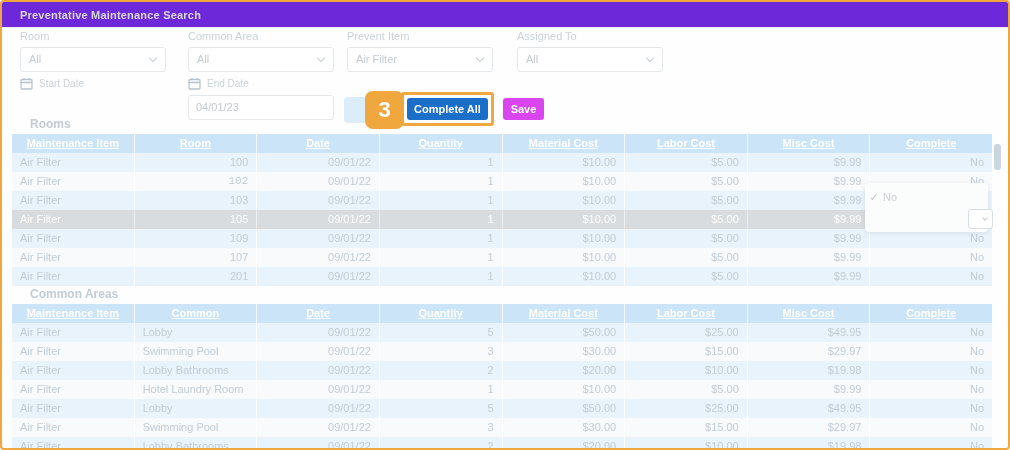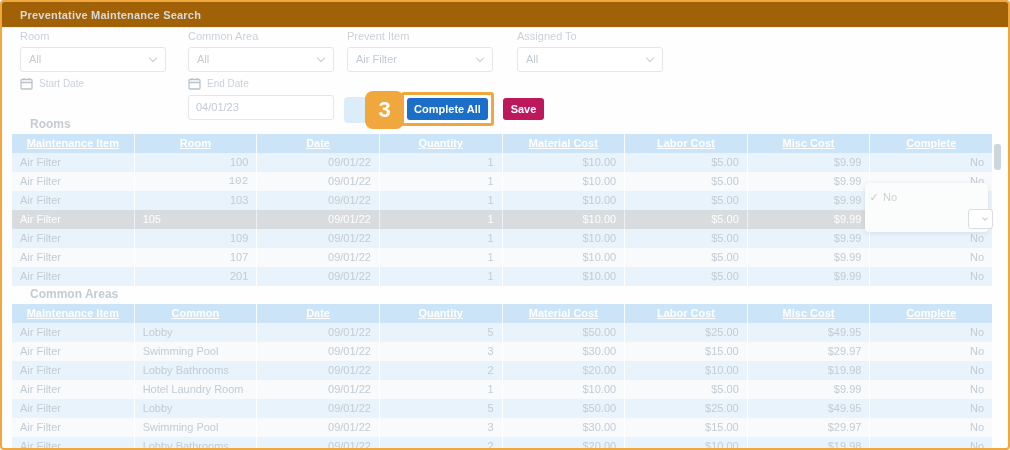--- a/index.html
+++ b/index.html
@@ -7,21 +7,21 @@
     --primary-blue:#1b6fc8;
     --header-blue:#cbe4f8;
     --row-blue:#e9f3fc;
     --selected-gray:#d9dcde;
   }
   *{box-sizing:border-box;margin:0;padding:0}
   body{width:1010px;height:450px;font-family:"Liberation Sans","DejaVu Sans",sans-serif;background:#fff;}
   .frame{position:relative;width:1010px;height:450px;border:2px solid var(--accent-orange);border-radius:4px;background:#fefefe;overflow:hidden;}
 
   
-  .titlebar{position:absolute;left:0;top:0;right:0;height:26px;background:#a16207;border-bottom:1px solid #ecedee;}
+  .titlebar{position:absolute;left:0;top:0;right:0;height:26px;background:#6d28d9;border-bottom:1px solid #ecedee;}
   .titlebar .t{position:absolute;left:18px;top:0;line-height:26px;font-size:11px;font-weight:bold;color:#d7d9da;letter-spacing:.2px;}
 
   
   .fgroup{position:absolute;top:28px;width:146px;}
   .fgroup .lbl{font-size:11px;color:#cad2d8;margin-bottom:5px;display:block;}
   .selbox{position:relative;height:25px;border:1px solid #e3e7ea;border-radius:3px;background:#fff;}
   .selbox .val{position:absolute;left:8px;top:0;line-height:23px;font-size:11px;color:#c3cbd1;}
   .chev{position:absolute;right:9px;top:7px;width:6px;height:6px;border-right:1.4px solid #c6cdd3;border-bottom:1.4px solid #c6cdd3;transform:rotate(45deg);}
   .chev.small{right:5px;top:6px;width:4px;height:4px;}
 
@@ -31,21 +31,21 @@
   .dgroup .lbl{font-size:10px;color:#cad2d8;}
   .inbox{height:25px;border:1px solid #e3e7ea;border-radius:3px;background:#fff;}
   .inbox .val{display:block;padding-left:7px;line-height:23px;font-size:11px;color:#c3cbd1;}
   .cal{display:inline-block}
 
   
   .ghostbtn{position:absolute;left:342px;top:95px;width:44px;height:26px;background:#dcedfa;border-radius:4px;}
   .badge{position:absolute;left:363px;top:89px;width:39px;height:38px;background:var(--accent-orange);border-radius:8px;color:#fff;font-size:22px;font-weight:bold;text-align:center;line-height:38px;}
   .outline{position:absolute;left:399px;top:90px;width:93px;height:34px;border:3px solid var(--accent-orange);border-radius:3px;background:#fff;}
   .btn-primary{position:absolute;left:405px;top:96px;width:81px;height:22px;background:var(--primary-blue);border-radius:3px;border:none;color:#fff;font-size:11px;font-weight:bold;text-align:center;line-height:22px;font-family:inherit;}
-  .btn-save{position:absolute;left:501px;top:96px;width:41px;height:22px;background:#be185d;border-radius:3px;border:none;color:#fff;font-size:11px;font-weight:bold;text-align:center;line-height:22px;font-family:inherit;}
+  .btn-save{position:absolute;left:501px;top:96px;width:41px;height:22px;background:#d946ef;border-radius:3px;border:none;color:#fff;font-size:11px;font-weight:bold;text-align:center;line-height:22px;font-family:inherit;}
 
   
   .section{position:absolute;left:10px;width:980px;}
   .section.rooms{top:114px;}
   .section.common{top:284px;}
   .sec-title{padding-left:18px;height:18px;font-size:12px;font-weight:bold;color:#c3ccd4;line-height:16px;}
   .trow{display:flex;height:19px;}
   .tcell{flex:1 1 0;font-size:11px;line-height:19px;padding:0 8px;border-right:1px solid rgba(255,255,255,.85);color:#c2ccd5;white-space:nowrap;overflow:hidden;}
   .tcell:last-child{border-right:none;}
   .thead{background:var(--header-blue);}
@@ -170,21 +170,21 @@
           <div class="tcell" style="text-align: right;">103</div>
           <div class="tcell" style="text-align: right;">09/01/22</div>
           <div class="tcell" style="text-align: right;">1</div>
           <div class="tcell" style="text-align: right;">$10.00</div>
           <div class="tcell" style="text-align: right;">$5.00</div>
           <div class="tcell" style="text-align: right;">$9.99</div>
           <div class="tcell" style="text-align: right;">No</div>
         </div>
         <div class="trow sel">
           <div class="tcell" style="text-align: left;">Air Filter</div>
-          <div class="tcell" style="">105</div>
+          <div class="tcell" style="text-align: right;">105</div>
           <div class="tcell" style="text-align: right;">09/01/22</div>
           <div class="tcell" style="text-align: right;">1</div>
           <div class="tcell" style="text-align: right;">$10.00</div>
           <div class="tcell" style="text-align: right;">$5.00</div>
           <div class="tcell" style="text-align: right;">$9.99</div>
           <div class="tcell" style="text-align: right;">No</div>
         </div>
         <div class="trow odd">
           <div class="tcell" style="text-align: left;">Air Filter</div>
           <div class="tcell" style="text-align: right;">109</div>

